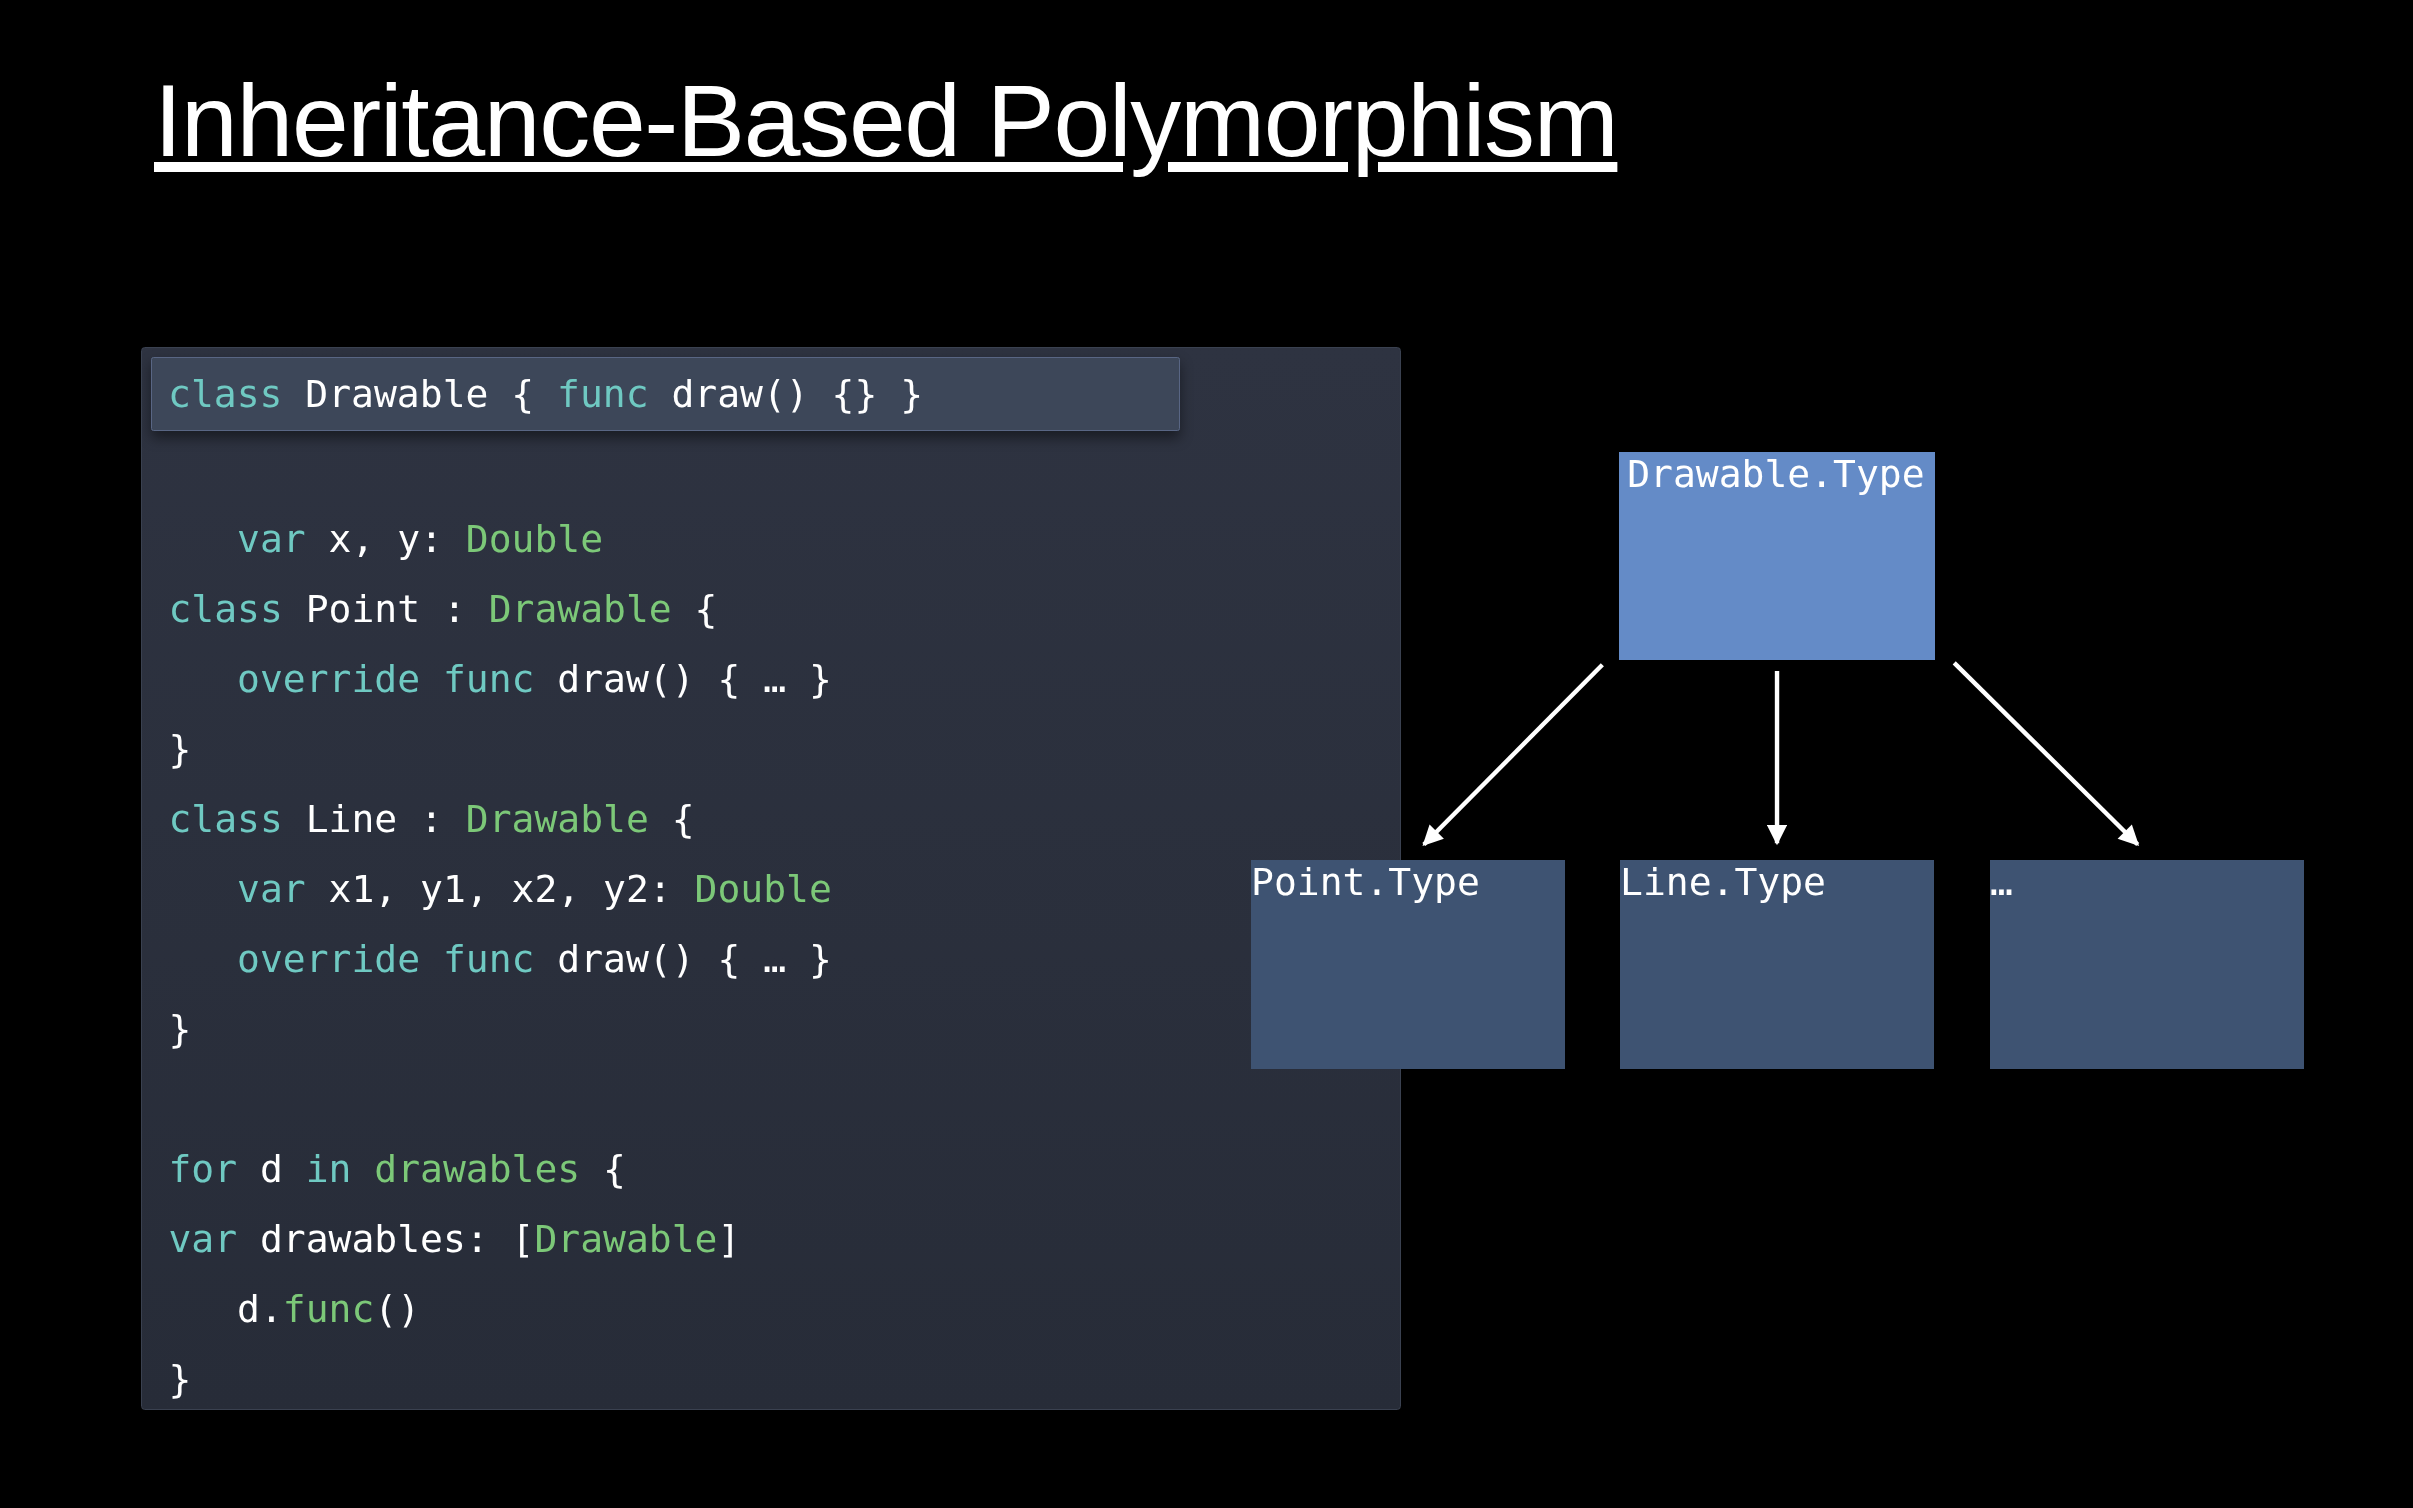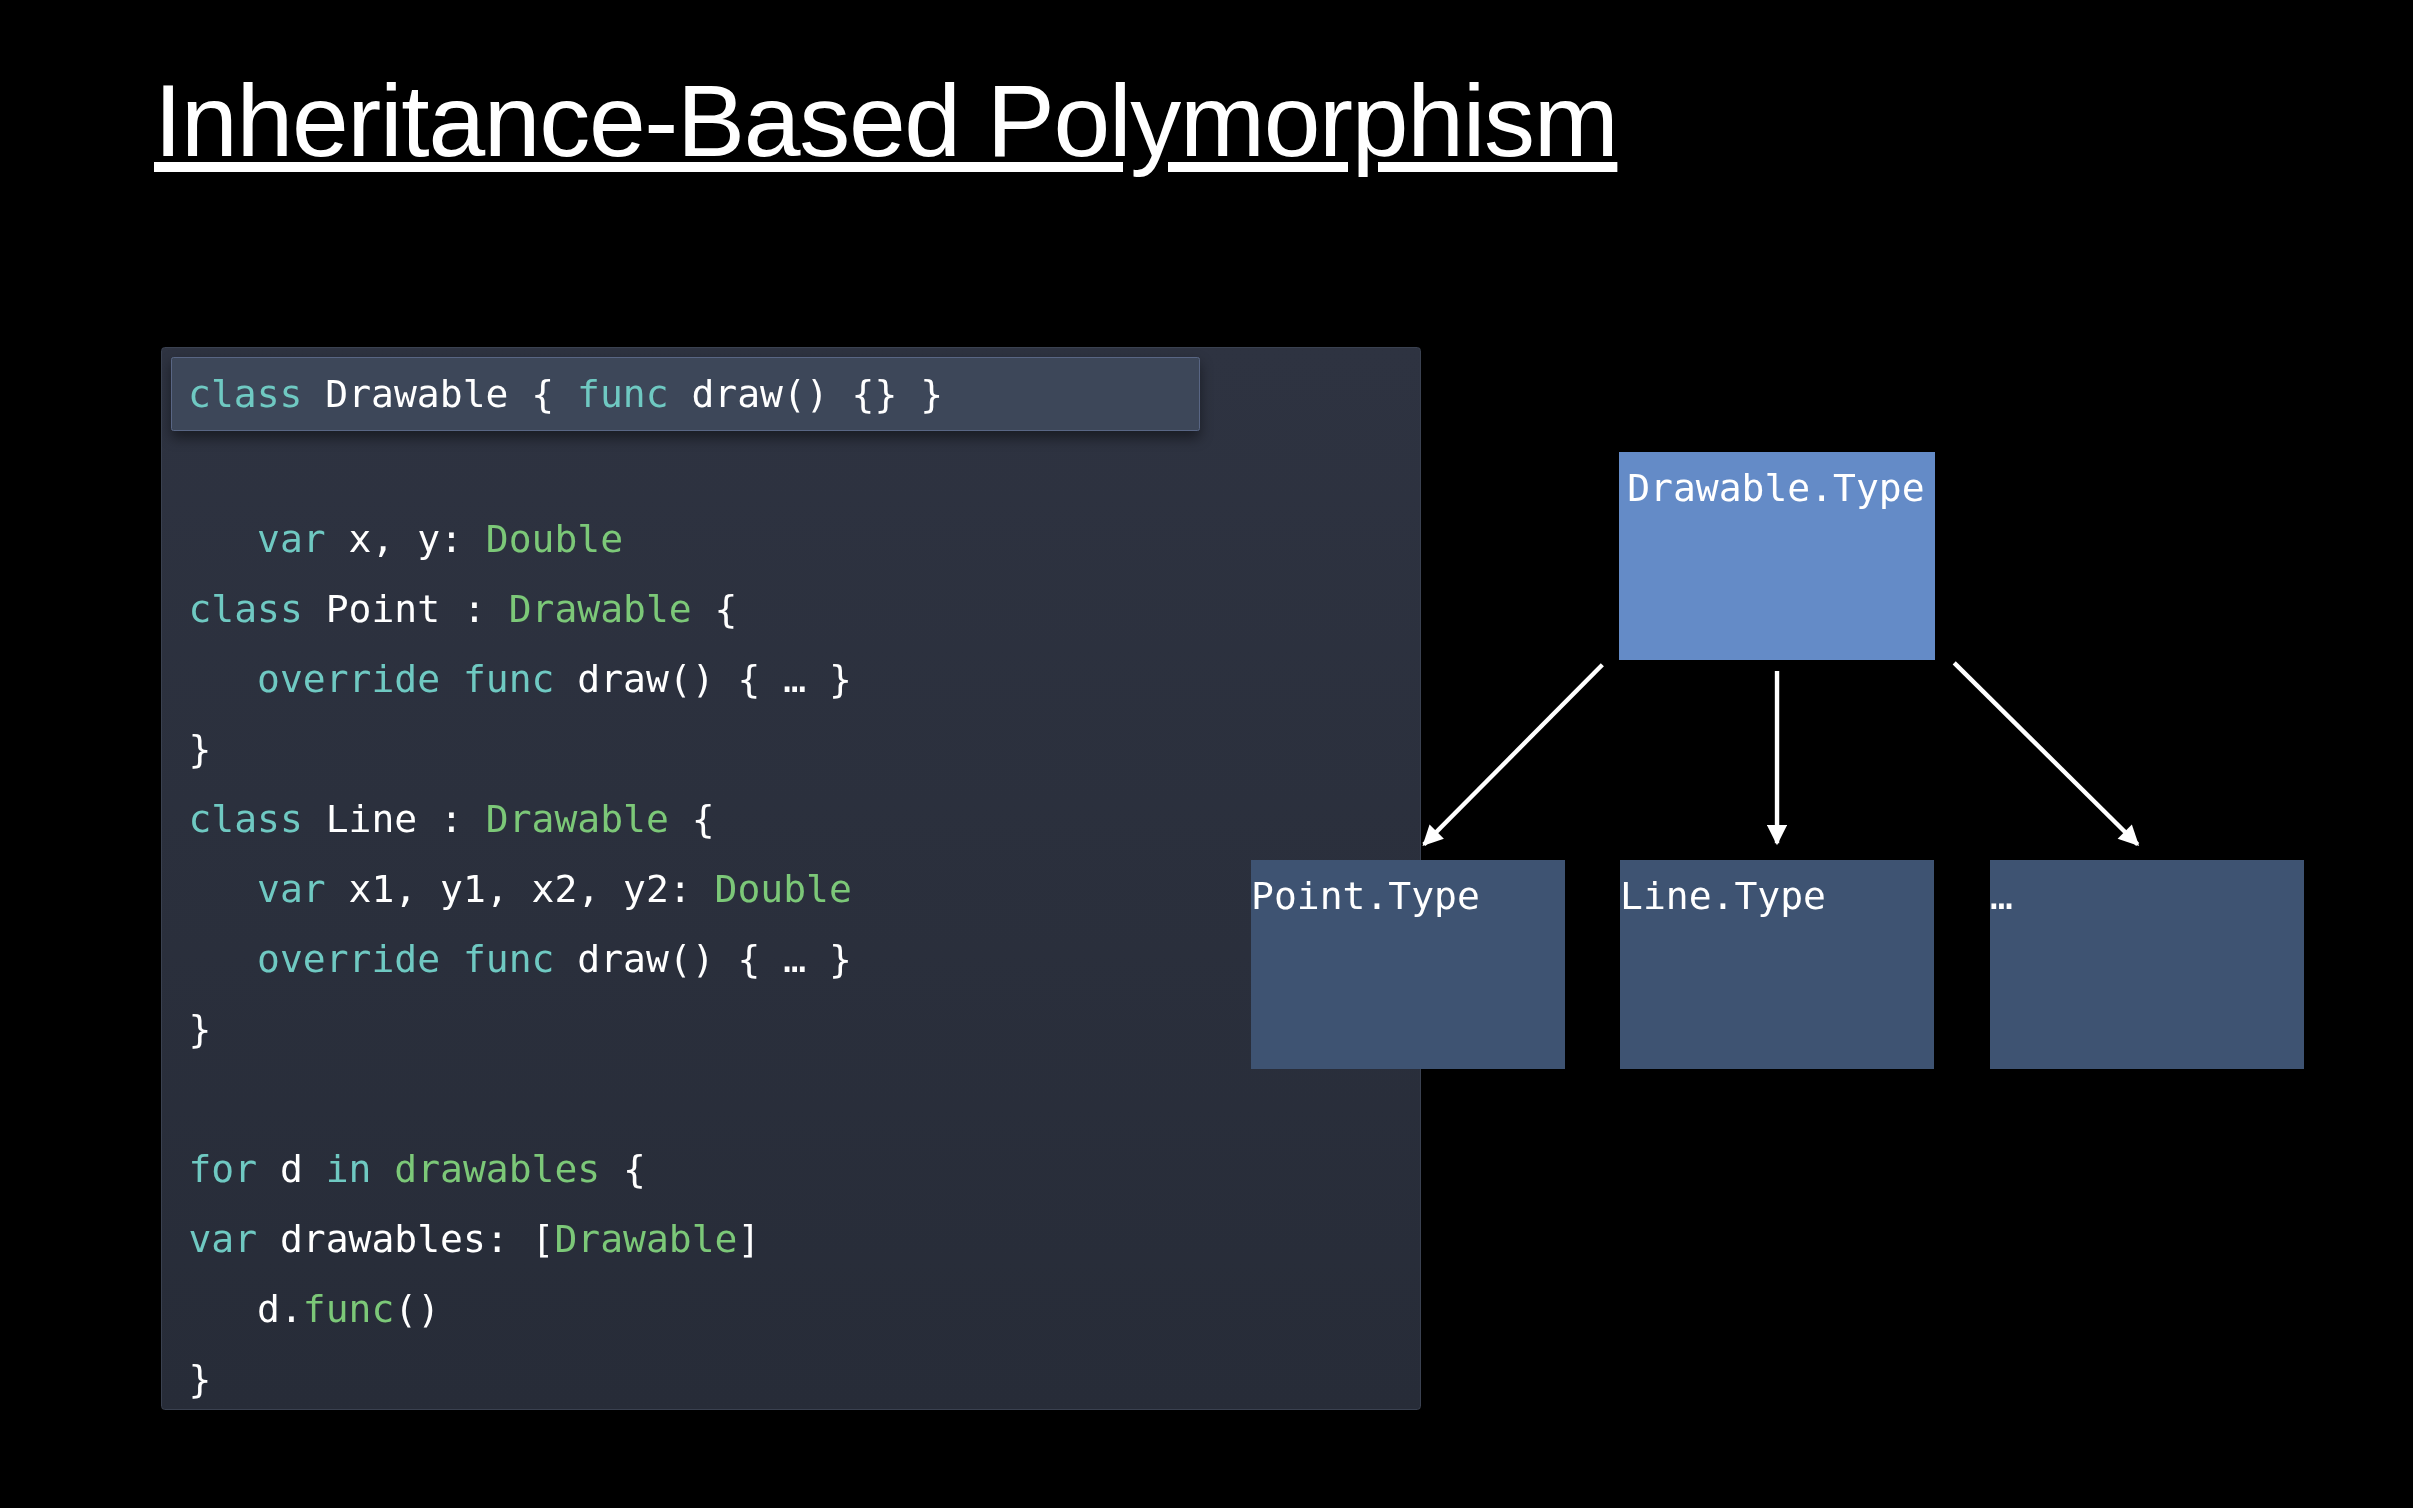--- a/index.html
+++ b/index.html
@@ -18,21 +18,21 @@
     font-size:102px;
     font-weight:200;
     letter-spacing:-1.3px;
     color:var(--title-color,#fff);
     white-space:nowrap;
     text-decoration:underline;
   }
 
   
   #code-panel{
-    position:absolute;left:161px;top:347px;
+    position:absolute;left:141px;top:347px;
     width:1260px;height:1063px;
     background:linear-gradient(180deg,var(--panel-top,#2e3341) 0%,var(--panel-bottom,#272c38) 100%);
     border:0.6px solid var(--panel-border,#3a4150);
     border-radius:3.8px;
     box-sizing:border-box;
     overflow:hidden;
   }
   #declaration-chip{
     position:absolute;left:8.8px;top:8.8px;
     width:1029px;height:74px;
@@ -59,21 +59,20 @@
   .tok-g{color:var(--type-green,#7cc878);}
   .tok-w{color:var(--code-white,#fff);}
 
   
   .tbox{
     position:absolute;
     box-sizing:border-box;
     font-family:"DejaVu Sans Mono","Liberation Mono",monospace;
     font-size:38px;
     color:var(--box-text,#fff);
-    padding-top:14px;
   }
   #box-root{
     left:1619px;top:452px;width:316px;height:208px;
     background:var(--root-box,#648bc7);
     padding-left:8.2px;
   }
   .child{
     top:860px;width:314px;height:209px;
     background:var(--child-box,#3e5372);
     text-align:left;

